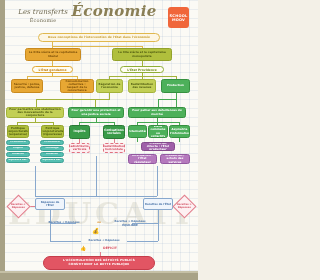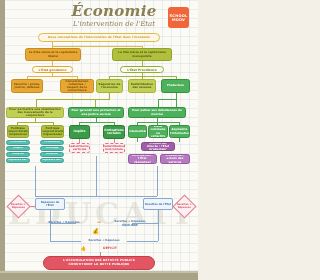--- a/index.html
+++ b/index.html
@@ -158,22 +158,25 @@
   }
 </style>
 </head>
 <body>
 
 <div id="sheet">
 
   <div class="wm">EDUCATION</div>
 
   <div class="hdr">
+    <div class="subj">
+      <span>Les transferts</span>
+      <span class="s2">Économie</span>
+    </div>
     <div class="title">Économie</div>
-    <div class="subtitle">L'intervention de l'État</div>
     <div class="logo">
       <span>SCHOOL MOOV</span>
     </div>
   </div>
 
   <div class="node pill n-cream" style="left:38px;top:33px;width:122px;height:9px;font-size:2.9px;">Deux conceptions de l'intervention de l'État dans l'économie</div>
 
   <div class="ln v-or" style="left:52px;top:42px;height:4px;"></div>
   <div class="ln h-or" style="left:52px;top:46px;width:90px;"></div>
   <div class="ln v-or" style="left:52px;top:46px;height:3px;"></div>

